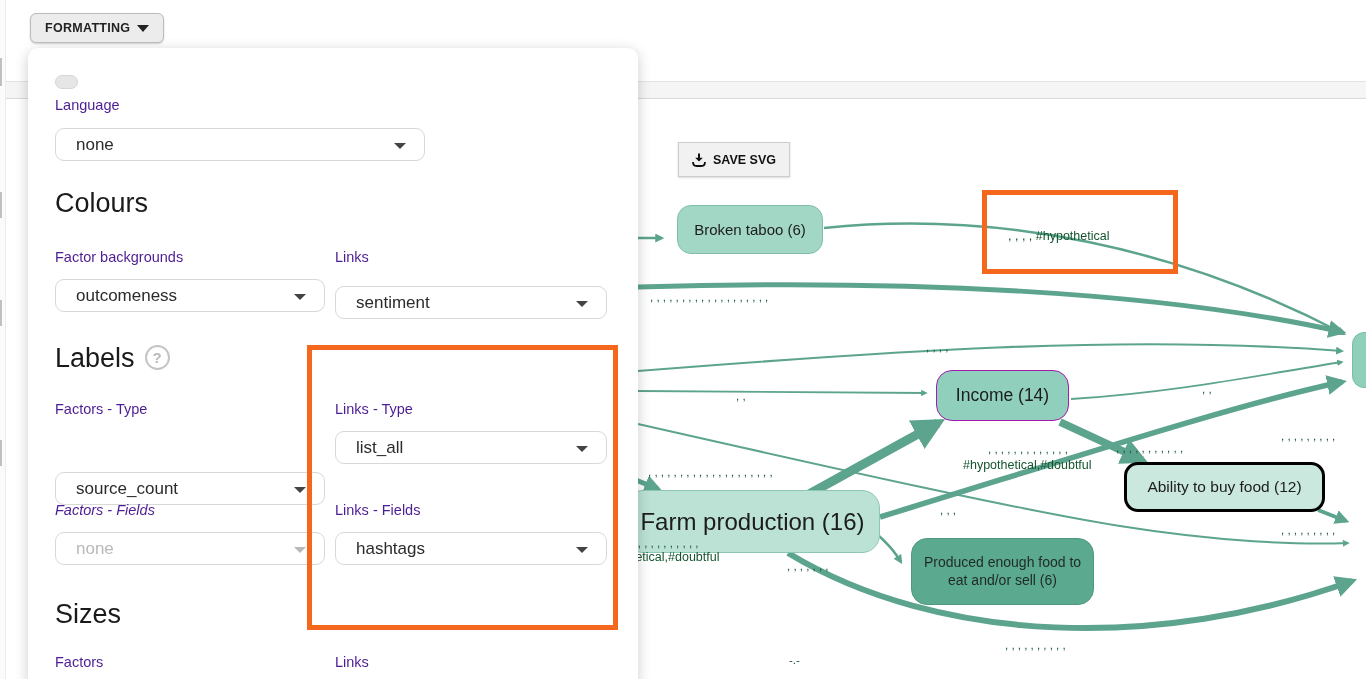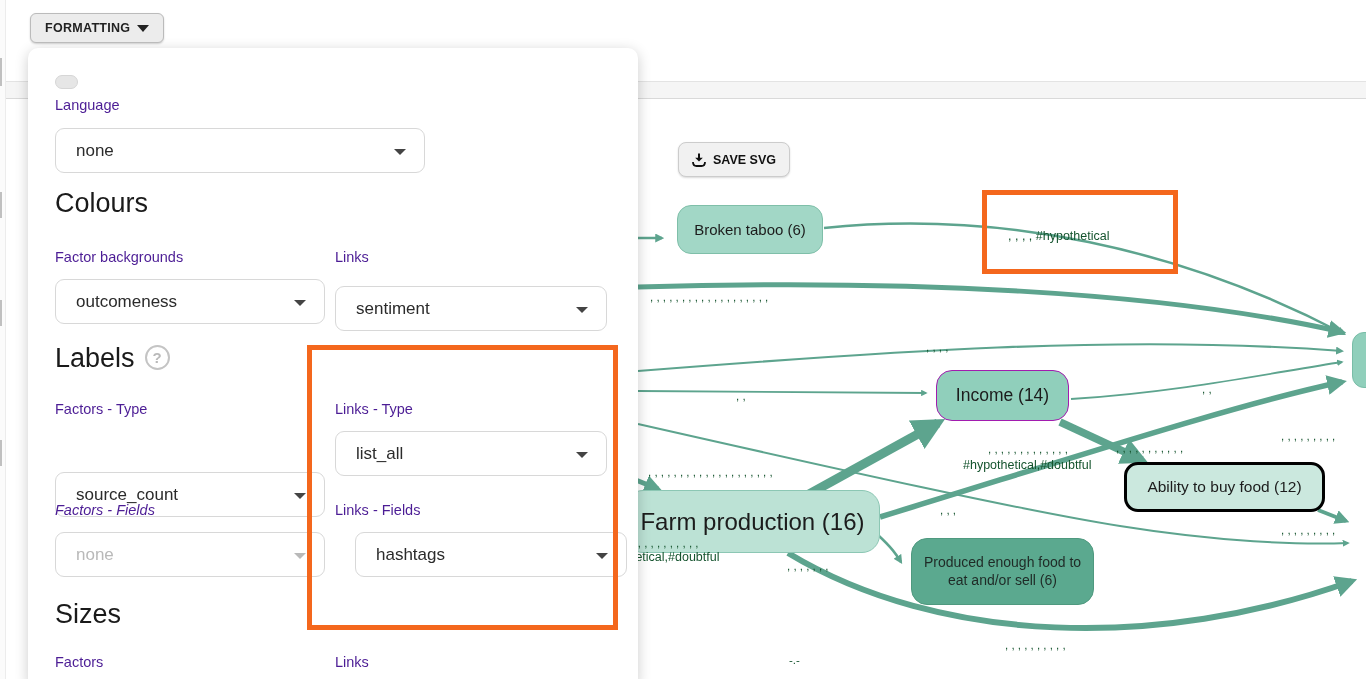--- a/index.html
+++ b/index.html
@@ -18,36 +18,36 @@
     background:#ececec; border:1px solid #bbb; border-radius:6px; box-shadow:0 1px 2px rgba(0,0,0,.18);
     font-size:12.5px; font-weight:bold; color:#222; letter-spacing:.3px; z-index:20; cursor:pointer; }
   .caret-down { width:0; height:0; border-left:6px solid transparent; border-right:6px solid transparent; border-top:7px solid #222; }
 
   
   .panel { position:absolute; left:28px; top:48px; width:610px; height:640px; background:#fff; border-radius:10px;
     box-shadow:0 3px 14px rgba(0,0,0,.20); z-index:10; }
   .toggle-pill { position:absolute; left:27px; top:27px; width:23px; height:14px; border-radius:8px; background:#e6e6e6; border:1px solid #d6d6d6; }
   .plabel { position:absolute; font-size:14.5px; color:#4c1d95; }
   .pheading { position:absolute; font-size:27px; color:#1a1a1a; font-weight:400; }
-  .select { position:absolute; height:45px; background:#fff; border:1px solid #d8d8d8; border-radius:9px;
+  .select { position:absolute; height:33px; background:#fff; border:1px solid #d8d8d8; border-radius:9px;
     display:flex; align-items:center; padding:0 20px; font-size:17px; color:#2b2b2b; cursor:pointer; }
   .select .sel-caret { position:absolute; right:18px; top:50%; margin-top:-2px; width:0; height:0;
     border-left:6px solid transparent; border-right:6px solid transparent; border-top:6px solid #444; }
   .select.disabled { color:#b9b9b9; }
   .select.disabled .sel-caret { border-top-color:#b9b9b9; }
   .help-circle { display:inline-flex; align-items:center; justify-content:center; width:25px; height:25px; border:2px solid #c4c4c4;
     border-radius:50%; color:#b9b9b9; font-size:15px; font-weight:bold; vertical-align:4px; margin-left:10px; }
 
   
   .hl-box { position:absolute; border:5px solid #f4671d; z-index:12; background:transparent; }
   .hl-box.in-diagram { z-index:4; }
 
   
   .save-btn { position:absolute; left:678px; top:142px; height:35px; padding:0 13px; display:flex; align-items:center; gap:7px;
-    background:#f1f1f1; border:1px solid #ccc; border-radius:8px; box-shadow:0 1px 2px rgba(0,0,0,.15);
+    background:#f1f1f1; border:1px solid #ccc; border-radius:0; box-shadow:0 1px 2px rgba(0,0,0,.15);
     font-size:12.5px; font-weight:bold; color:#111; z-index:5; cursor:pointer; }
 
   
   svg.edges { position:absolute; left:0; top:0; z-index:2; }
   .node { position:absolute; display:flex; align-items:center; justify-content:center; text-align:center;
     color:#1c1c1c; z-index:3; cursor:pointer; }
   .node.n-broken   { left:677px; top:205px; width:146px; height:49px; background:#a2d7c6; border:1px solid #7fbfa9; border-radius:14px; font-size:15px; }
   .node.n-income   { left:936px; top:370px; width:133px; height:51px; background:#90cfbb; border:1px solid #a21caf; border-radius:16px; font-size:17.5px; }
   .node.n-ability  { left:1124px; top:462px; width:201px; height:50px; background:#cbe8de; border:3px solid #000000; border-radius:14px; font-size:15.5px; }
   .node.n-farm     { left:625px; top:490px; width:255px; height:63px; background:#bce2d5; border:1px solid #8cc7b4; border-radius:18px; font-size:24px; }
@@ -165,21 +165,21 @@
     <div class="select" style="left:307px;top:383px;width:272px;">
       <span>list_all</span>
       <span class="sel-caret"></span>
     </div>
     <div class="plabel" style="left:27px;top:454px;font-style:italic;">Factors - Fields</div>
     <div class="plabel" style="left:307px;top:454px;">Links - Fields</div>
     <div class="select disabled" style="left:27px;top:484px;width:270px;">
       <span>none</span>
       <span class="sel-caret"></span>
     </div>
-    <div class="select" style="left:307px;top:484px;width:272px;margin-left:20px;">
+    <div class="select" style="left:307px;top:484px;width:272px;">
       <span>hashtags</span>
       <span class="sel-caret"></span>
     </div>
 
     <div class="pheading" style="left:27px;top:551px;">Sizes</div>
     <div class="plabel" style="left:27px;top:606px;">Factors</div>
     <div class="plabel" style="left:307px;top:606px;">Links</div>
 
     <div class="hl-box" style="left:279px;top:297px;width:311px;height:285px;"></div>
   </div>

